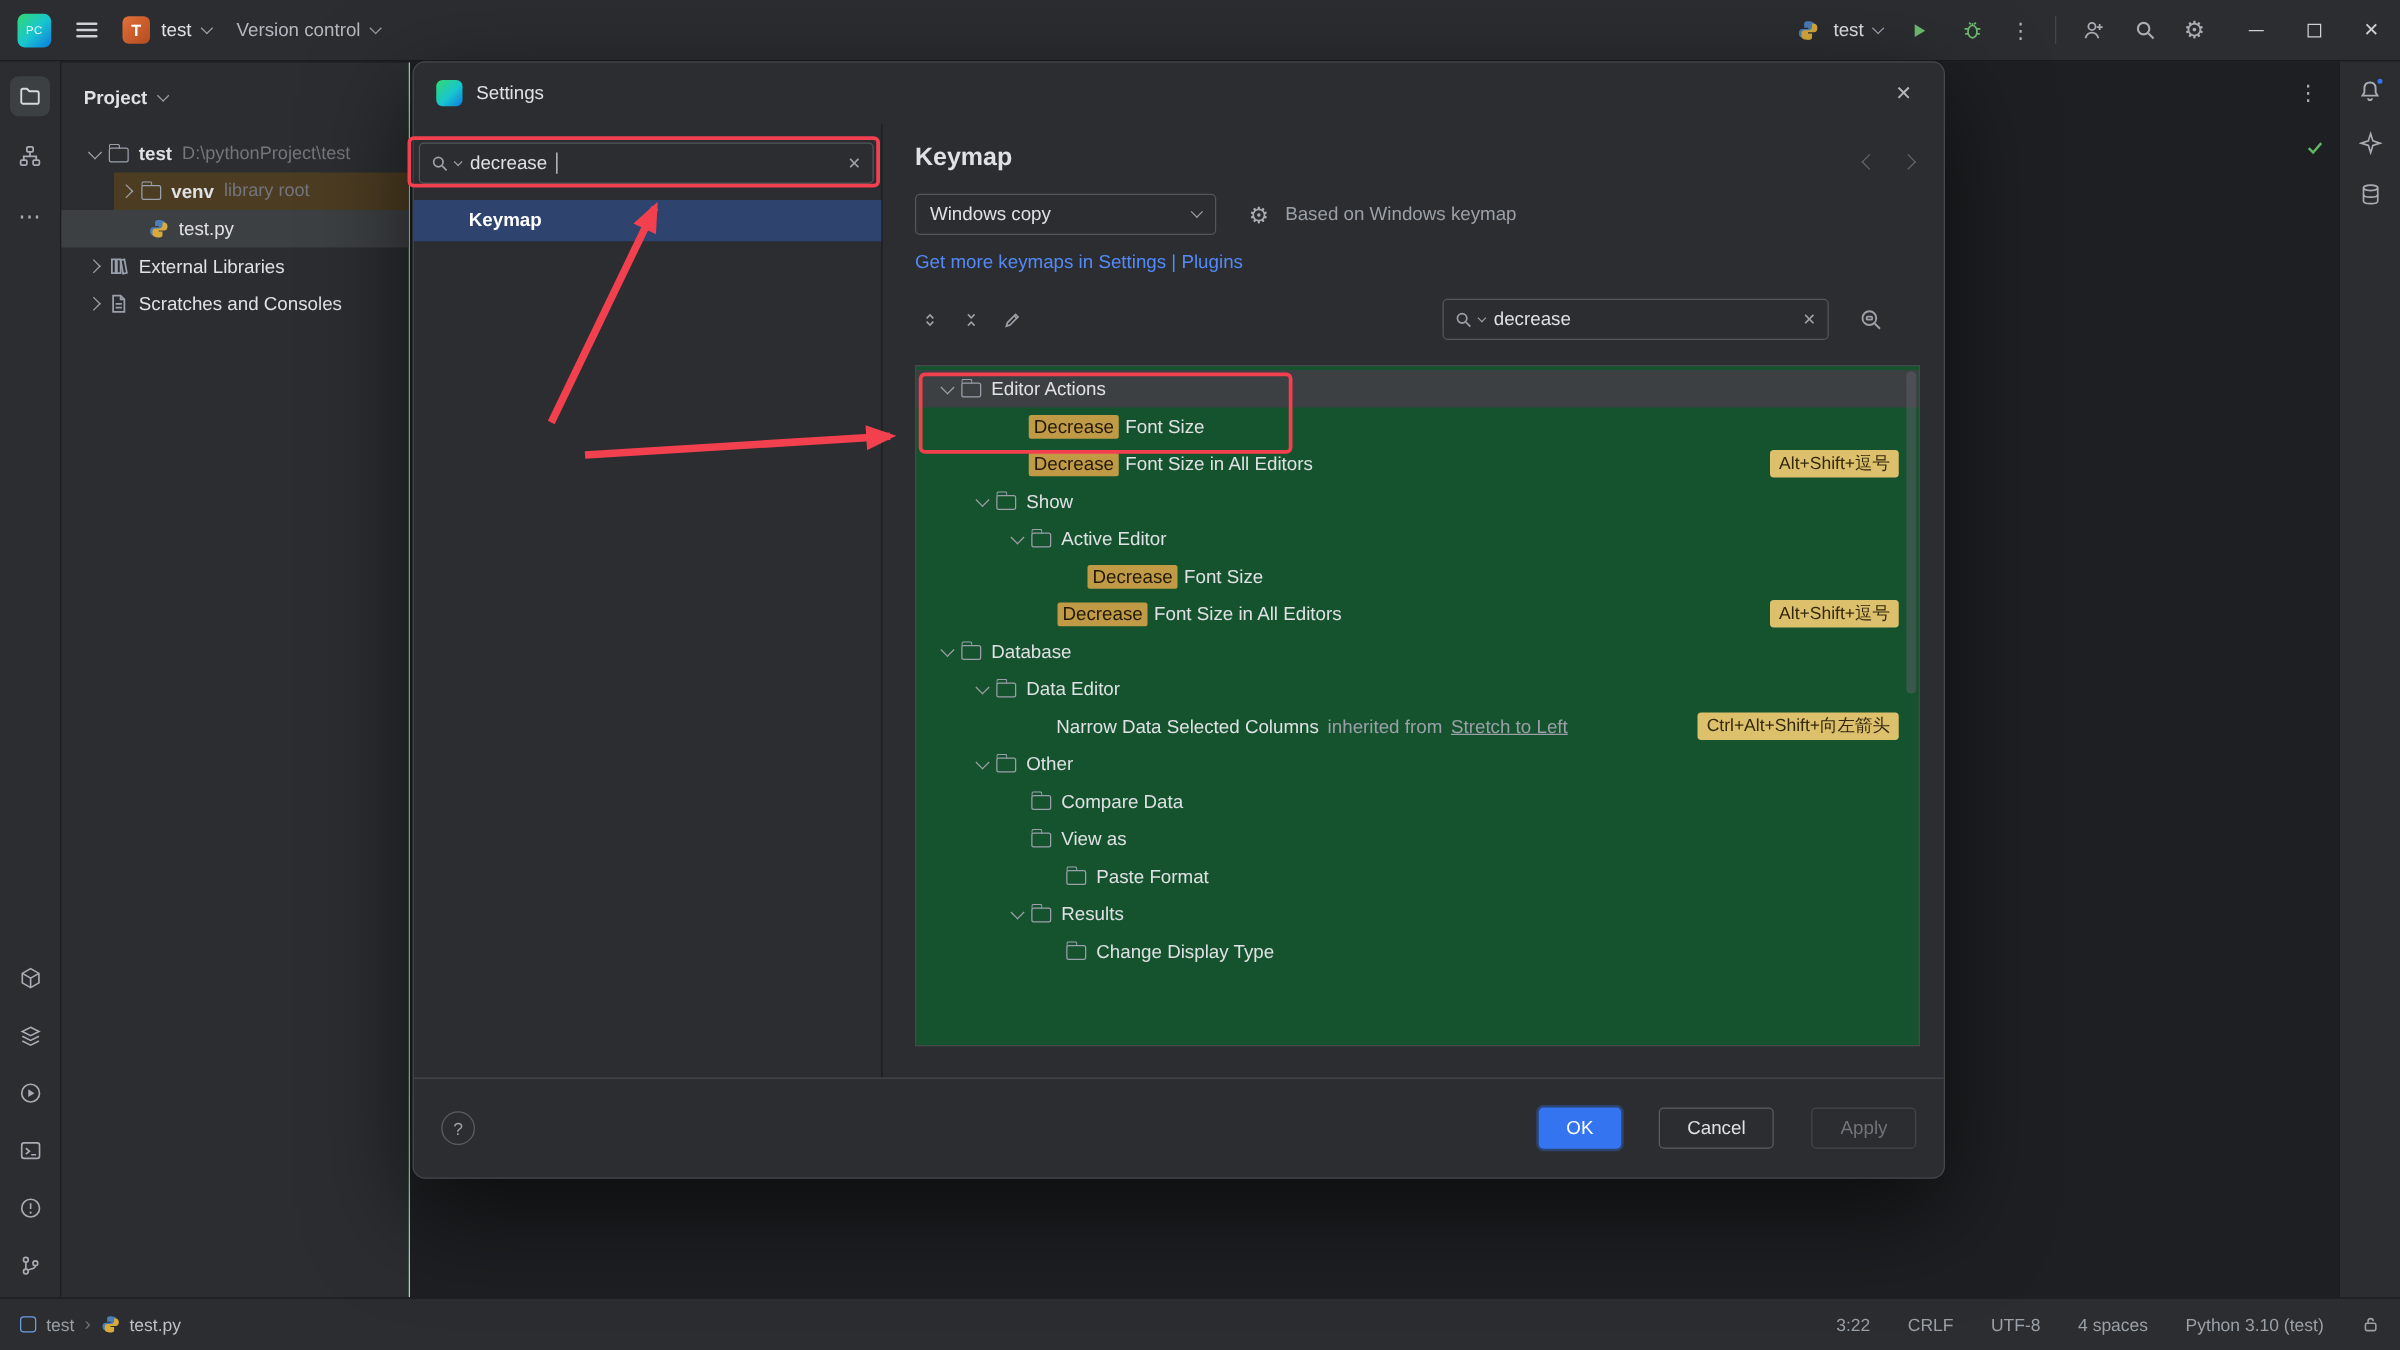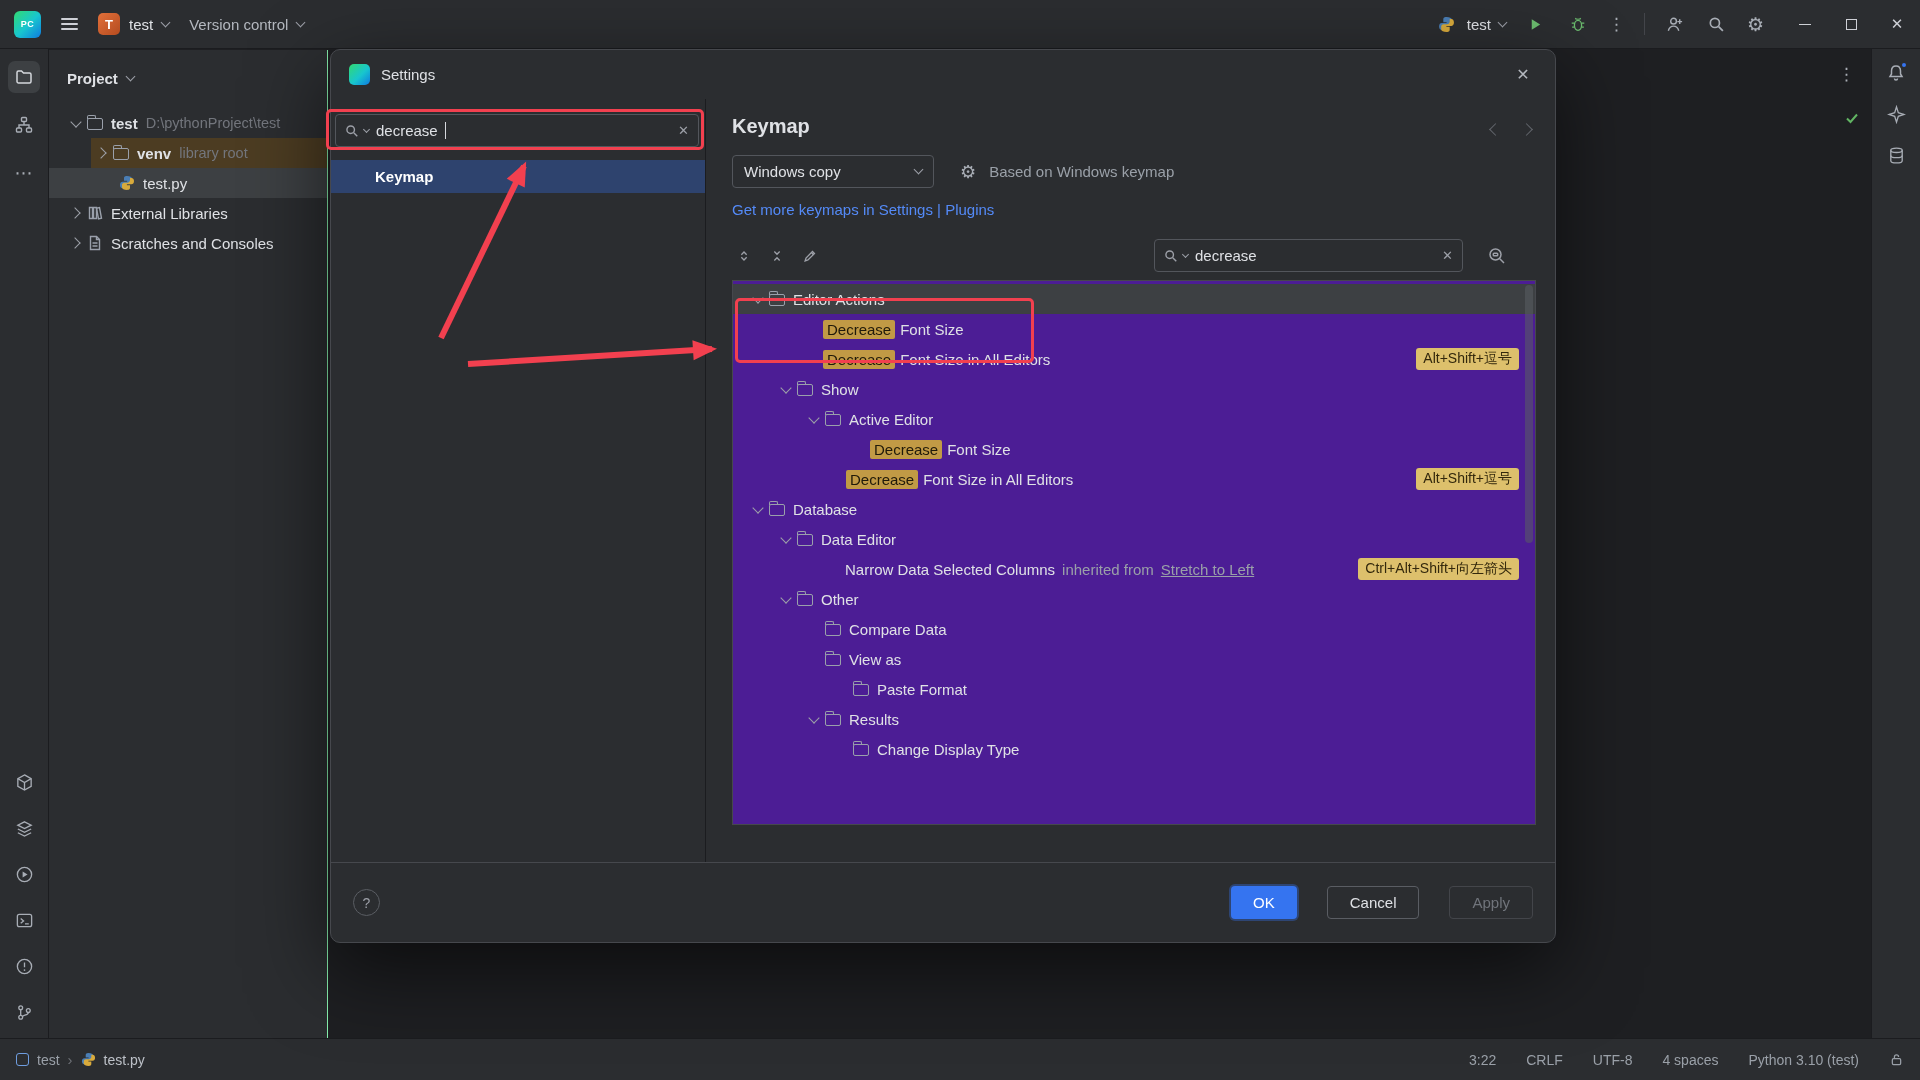--- a/index.html
+++ b/index.html
@@ -3,21 +3,21 @@
 <meta charset="utf-8">
 <style>
   *{margin:0;padding:0;box-sizing:border-box}
   html,body{width:1920px;height:1080px;overflow:hidden}
   body{position:relative;background:#1e1f22;color:#dfe1e5;font-family:"Liberation Sans",sans-serif;font-size:15px}
   svg{display:block}
 
   
   .titlebar{position:absolute;left:0;top:0;right:0;height:49px;background:#2b2d30;border-bottom:1px solid #1b1c1f;display:flex;align-items:center;z-index:5}
   .tb-left{display:flex;align-items:center;gap:20px;padding-left:14px}
-  .logo{width:27px;height:27px;border-radius:6px;background:linear-gradient(135deg,#32d972 0%,#18c6ce 52%,#0e7ae0 100%);display:flex;align-items:center;justify-content:center;font-size:9px;font-weight:bold;color:#fff;letter-spacing:.5px}
+  .logo{width:27px;height:27px;border-radius:6px;background:linear-gradient(135deg,#32d972 0%,#18c6ce 52%,#0e7ae0 100%);display:flex;align-items:center;justify-content:center;font-size:9px;font-weight:normal;color:#fff;letter-spacing:.5px}
   .burger{display:flex;flex-direction:column;gap:3.5px;width:17px}
   .burger span{height:1.6px;background:#ced0d6;border-radius:1px}
   .chip{display:flex;align-items:center;gap:9px}
   .avatar{width:22px;height:22px;border-radius:5px;background:linear-gradient(135deg,#e2703a,#b44b1f);color:#fff;font-size:13px;font-weight:700;display:flex;align-items:center;justify-content:center}
   .cv{width:7px;height:7px;border-right:1.4px solid #9da0a8;border-bottom:1.4px solid #9da0a8;transform:rotate(45deg);margin-top:-4px;flex:none}
   .dim{color:#b4b8bf}
   .tb-right{margin-left:auto;display:flex;align-items:center;height:100%;gap:18px;padding-right:0}
   .runwidget{display:flex;align-items:center;gap:8px}
   .tb-ic{display:flex;align-items:center;justify-content:center;width:24px;height:24px;color:#a8adb5}
   .gear{font-size:19px;color:#a8adb5;line-height:1}
@@ -81,30 +81,30 @@
   .caret-bar{width:1.5px;height:17px;background:#d6d8dd}
   .sclear{margin-left:auto;color:#9da0a8;font-size:13px;flex:none}
   .mini-cv{width:5px;height:5px;border-right:1.2px solid #9da0a8;border-bottom:1.2px solid #9da0a8;transform:rotate(45deg);margin:-2px 0 0 -2px;flex:none}
   .nav-sel{margin-top:13px;height:33px;background:#2e436e;display:flex;align-items:center;padding-left:44px;font-weight:700;color:#fff}
   .dlg-content{flex:1;position:relative;padding-left:26px;min-width:0}
   .page-title{margin-top:16px;font-size:20px;font-weight:700}
   .hist-arrows{position:absolute;top:26px;right:24px;display:flex;gap:22px;align-items:center}
   .harr{width:9px;height:9px;border-left:1.6px solid #63666c;border-bottom:1.6px solid #63666c;transform:rotate(45deg)}
   .harr.fwd{transform:rotate(-135deg)}
   .scheme-row{margin-top:17px;display:flex;align-items:center}
-  .select{width:202px;height:33px;border:1px solid #53565c;border-radius:4px;display:flex;align-items:center;padding:0 11px}
+  .select{width:241px;height:33px;border:1px solid #53565c;border-radius:4px;display:flex;align-items:center;padding:0 11px}
   .select .cv{margin-left:auto}
   .gear-sm{font-size:18px;color:#a8adb5;margin-left:26px;line-height:1}
   .based{margin-left:13px;color:#9aa0a8}
   .link-row{margin-top:13px;color:#548af7}
   .tools-row{margin-top:21px;display:flex;align-items:center;padding-right:44px}
   .ticon{width:24px;height:24px;margin-right:9px;display:flex;align-items:center;justify-content:center;color:#9da0a8}
   .tree-search{margin-left:auto;width:309px}
   .shortcut-btn{margin-left:20px;width:28px;height:28px;display:flex;align-items:center;justify-content:center;color:#9da0a8}
-  .ktree{margin-top:8px;width:804px;height:545px;border:1px solid #46484d;background:#4c1d95;position:relative;padding-top:3px;overflow:hidden}
+  .ktree{margin-top:20px;width:804px;height:545px;border:1px solid #46484d;background:#14532d;position:relative;padding-top:3px;overflow:hidden}
   .trow{display:flex;align-items:center;height:30px}
   .trow.sel{background:#3d4043}
   .tl{white-space:pre}
   .hl{background:#c19a45;color:#201a09;padding:1px 4px;border-radius:2px;margin-right:5px;white-space:pre}
   .badge{margin-left:auto;margin-right:16px;background:#ddc06c;color:#33280c;padding:2px 7px;border-radius:3px;font-size:14px;white-space:pre;flex:none}
   .muted-inh{color:#9aa0a8;margin:0 7px;white-space:pre}
   .inh-link{color:#9aa0a8;text-decoration:underline;white-space:pre}
   .kscroll{position:absolute;right:2px;top:4px;width:8px;height:258px;background:#5a5d63;opacity:.55;border-radius:4px}
   .dlg-footer{flex:none;height:80px;border-top:1px solid #46484d;display:flex;align-items:center;padding:0 22px}
   .help-btn{width:27px;height:27px;border-radius:50%;border:1px solid #5a5d63;color:#9da0a8;display:flex;align-items:center;justify-content:center;font-size:14px}

